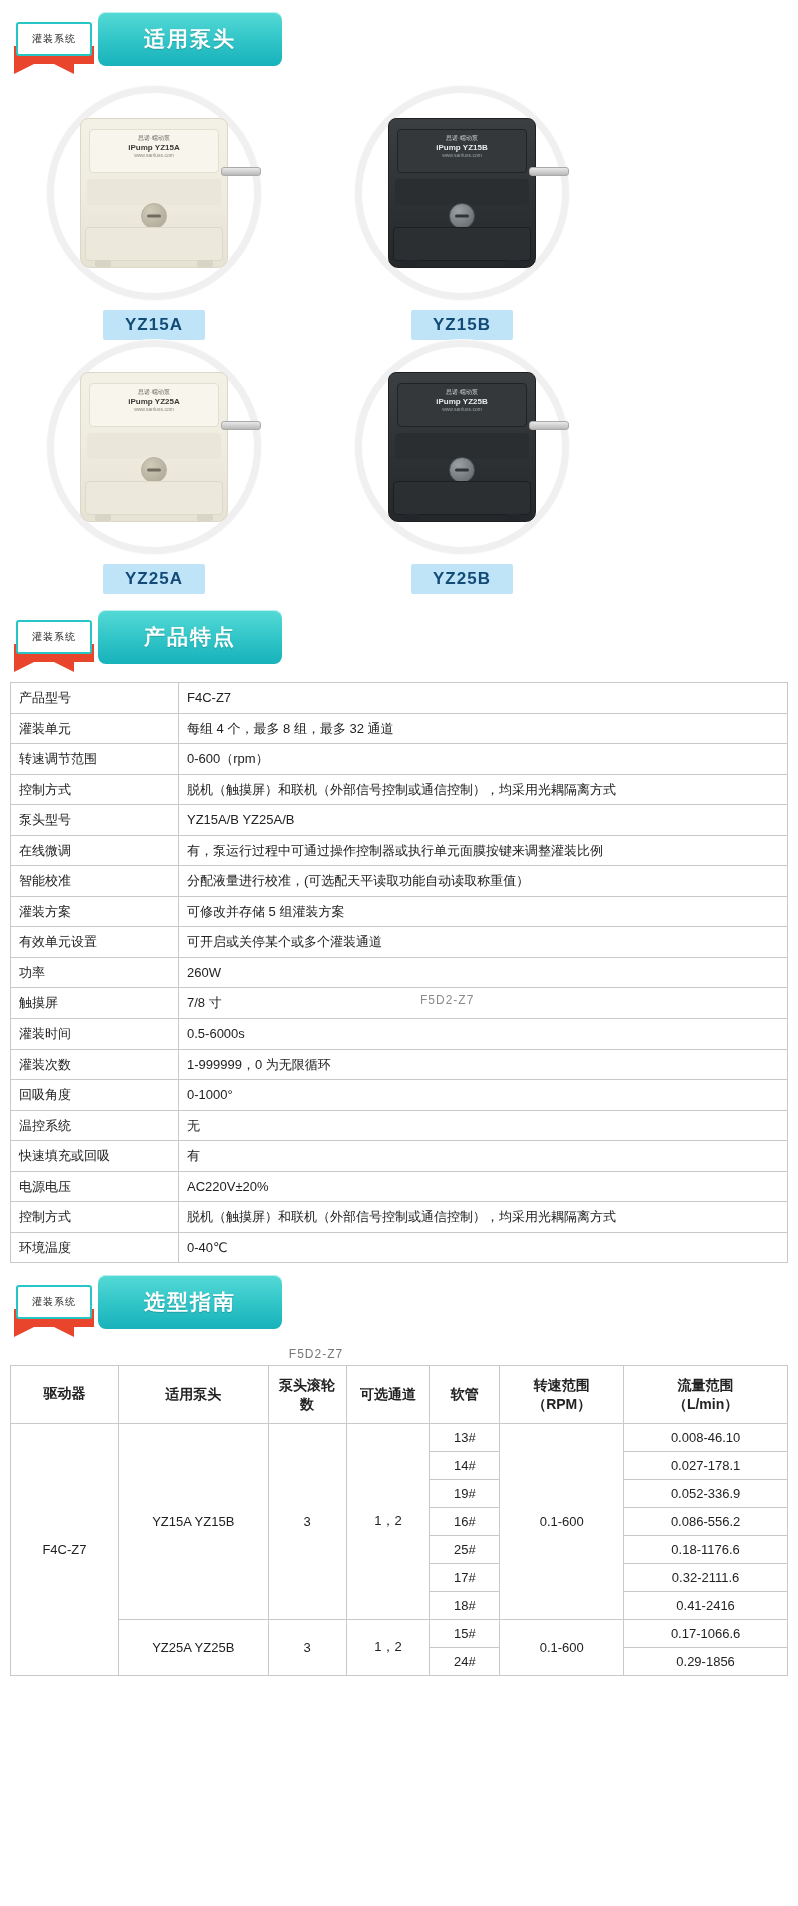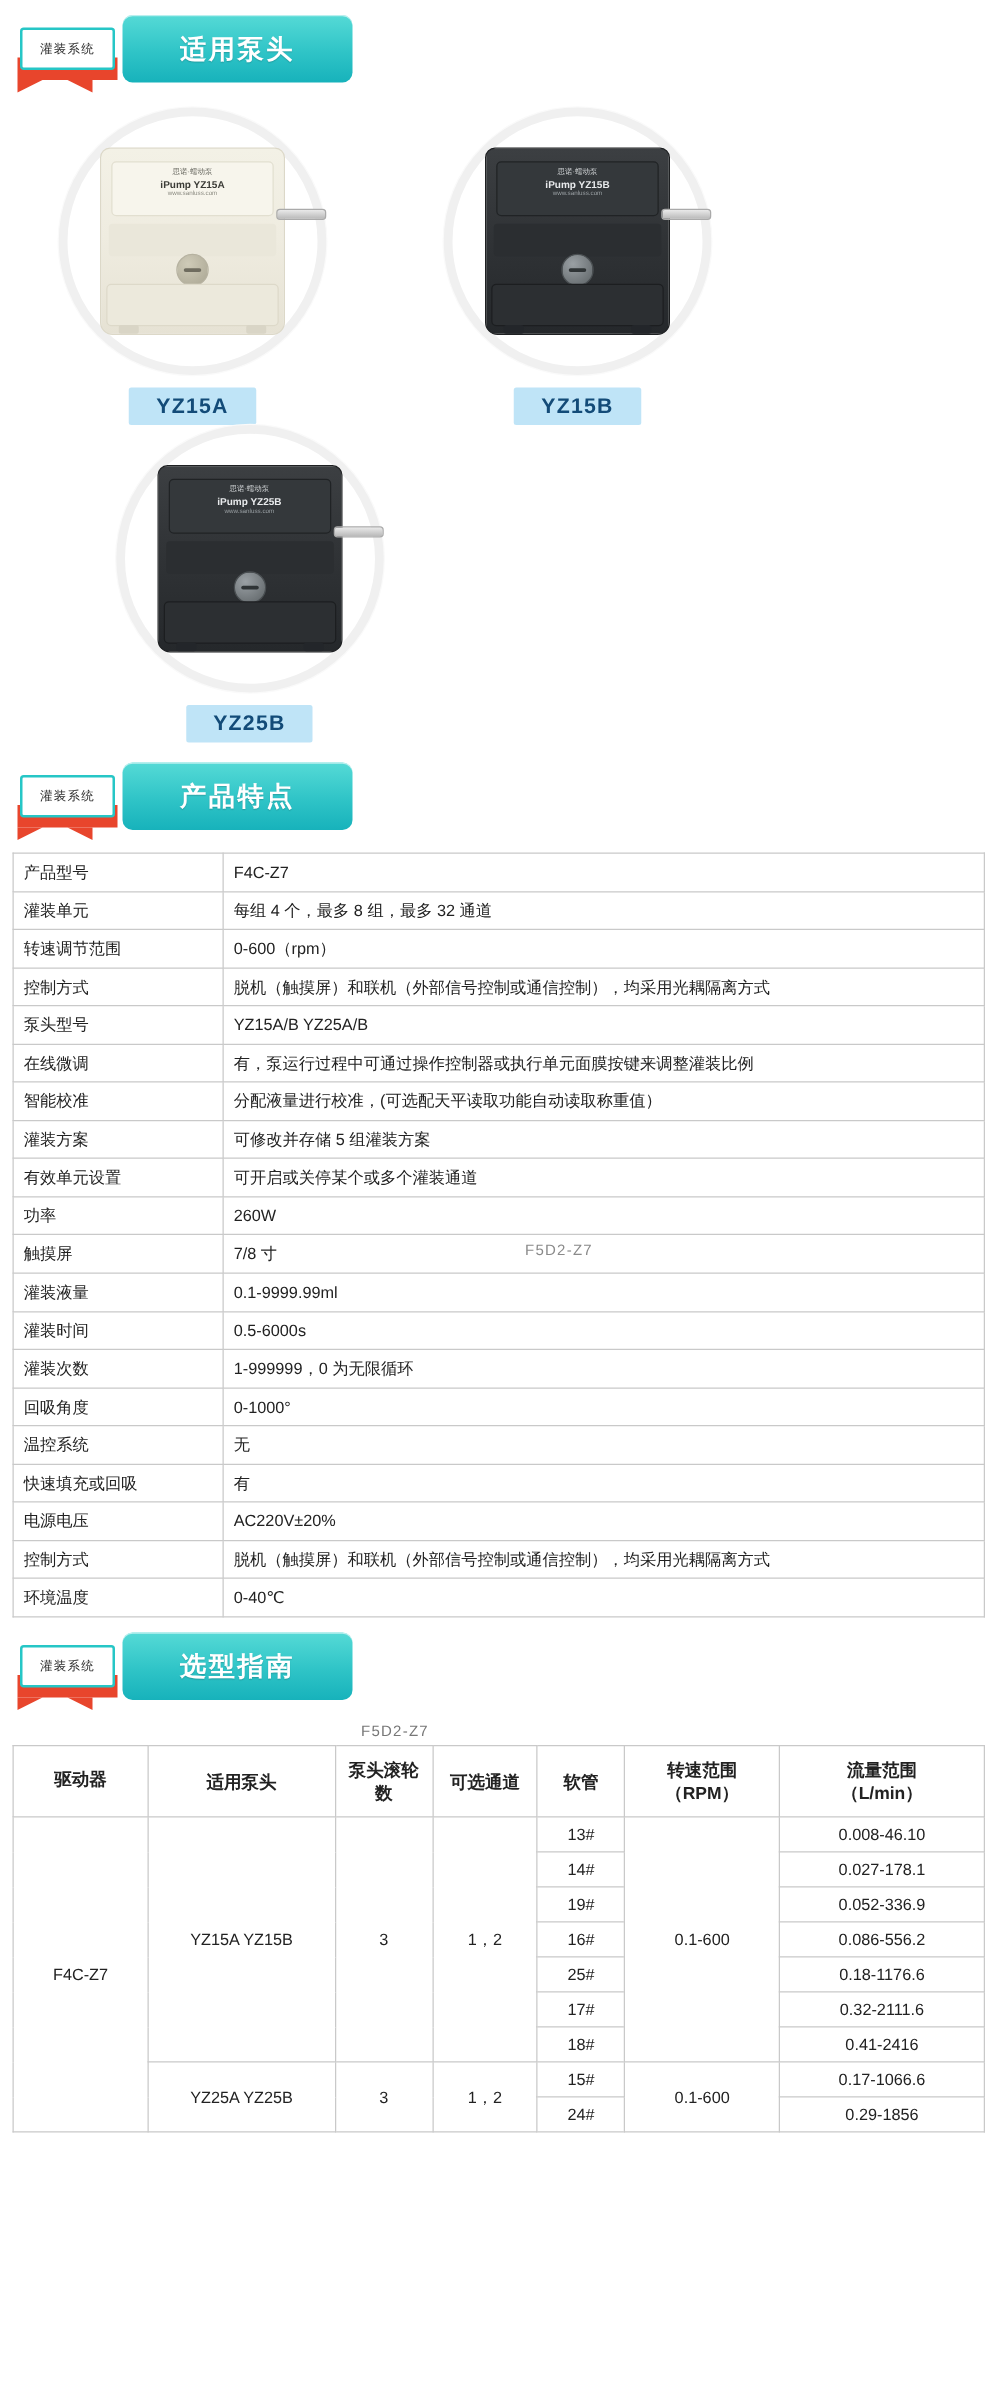--- a/index.html
+++ b/index.html
@@ -280,20 +280,38 @@
             <div class="pump-foot l"></div>
             <div class="pump-foot r"></div>
             <div class="pump-shaft"></div>
           </div>
         </div>
         <div class="pump-label">YZ15B</div>
       </div>
     </div>
 
     <div class="pump-row">
+      <div class="pump-cell">
+        <div class="ring">
+          <div class="pump-body cream">
+            <div class="pump-head">
+              <div class="pump-logo">思诺·蠕动泵</div>
+              <div class="pump-model">iPump YZ25A</div>
+              <div class="pump-url">www.sanluss.com</div>
+            </div>
+            <div class="pump-mid"></div>
+            <div class="pump-knob"></div>
+            <div class="pump-base"></div>
+            <div class="pump-foot l"></div>
+            <div class="pump-foot r"></div>
+            <div class="pump-shaft"></div>
+          </div>
+        </div>
+        <div class="pump-label">YZ25A</div>
+      </div>
 
       <div class="pump-cell">
         <div class="ring">
           <div class="pump-body dark">
             <div class="pump-head">
               <div class="pump-logo">思诺·蠕动泵</div>
               <div class="pump-model">iPump YZ25B</div>
               <div class="pump-url">www.sanluss.com</div>
             </div>
             <div class="pump-mid"></div>
@@ -363,24 +381,20 @@
           </tr>
           <tr>
             <td class="k">功率</td>
             <td>260W</td>
           </tr>
           <tr>
             <td class="k">触摸屏</td>
             <td>7/8 寸</td>
           </tr>
           <tr>
-            <td class="k">灌装液量</td>
-            <td>0.1-9999.99ml</td>
-          </tr>
-          <tr>
             <td class="k">灌装时间</td>
             <td>0.5-6000s</td>
           </tr>
           <tr>
             <td class="k">灌装次数</td>
             <td>1-999999，0 为无限循环</td>
           </tr>
           <tr>
             <td class="k">回吸角度</td>
             <td>0-1000°</td>

